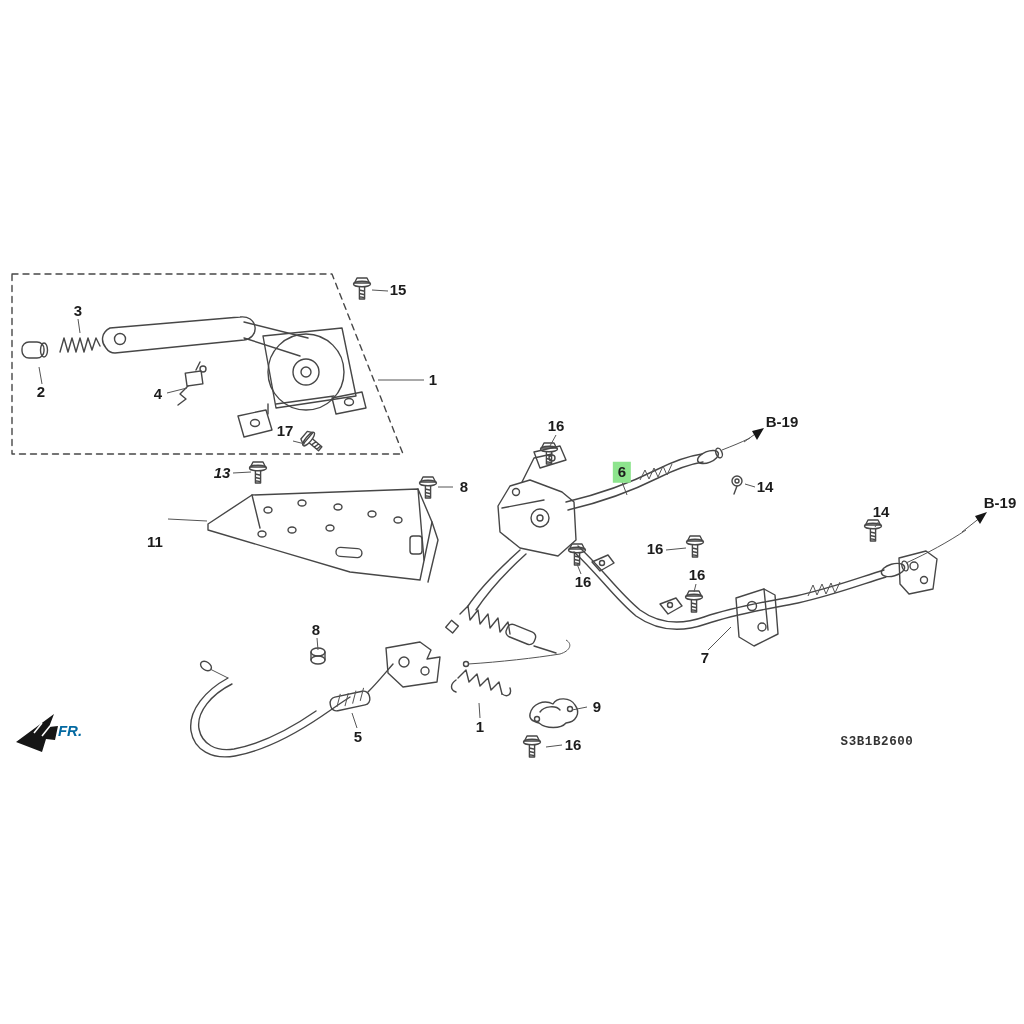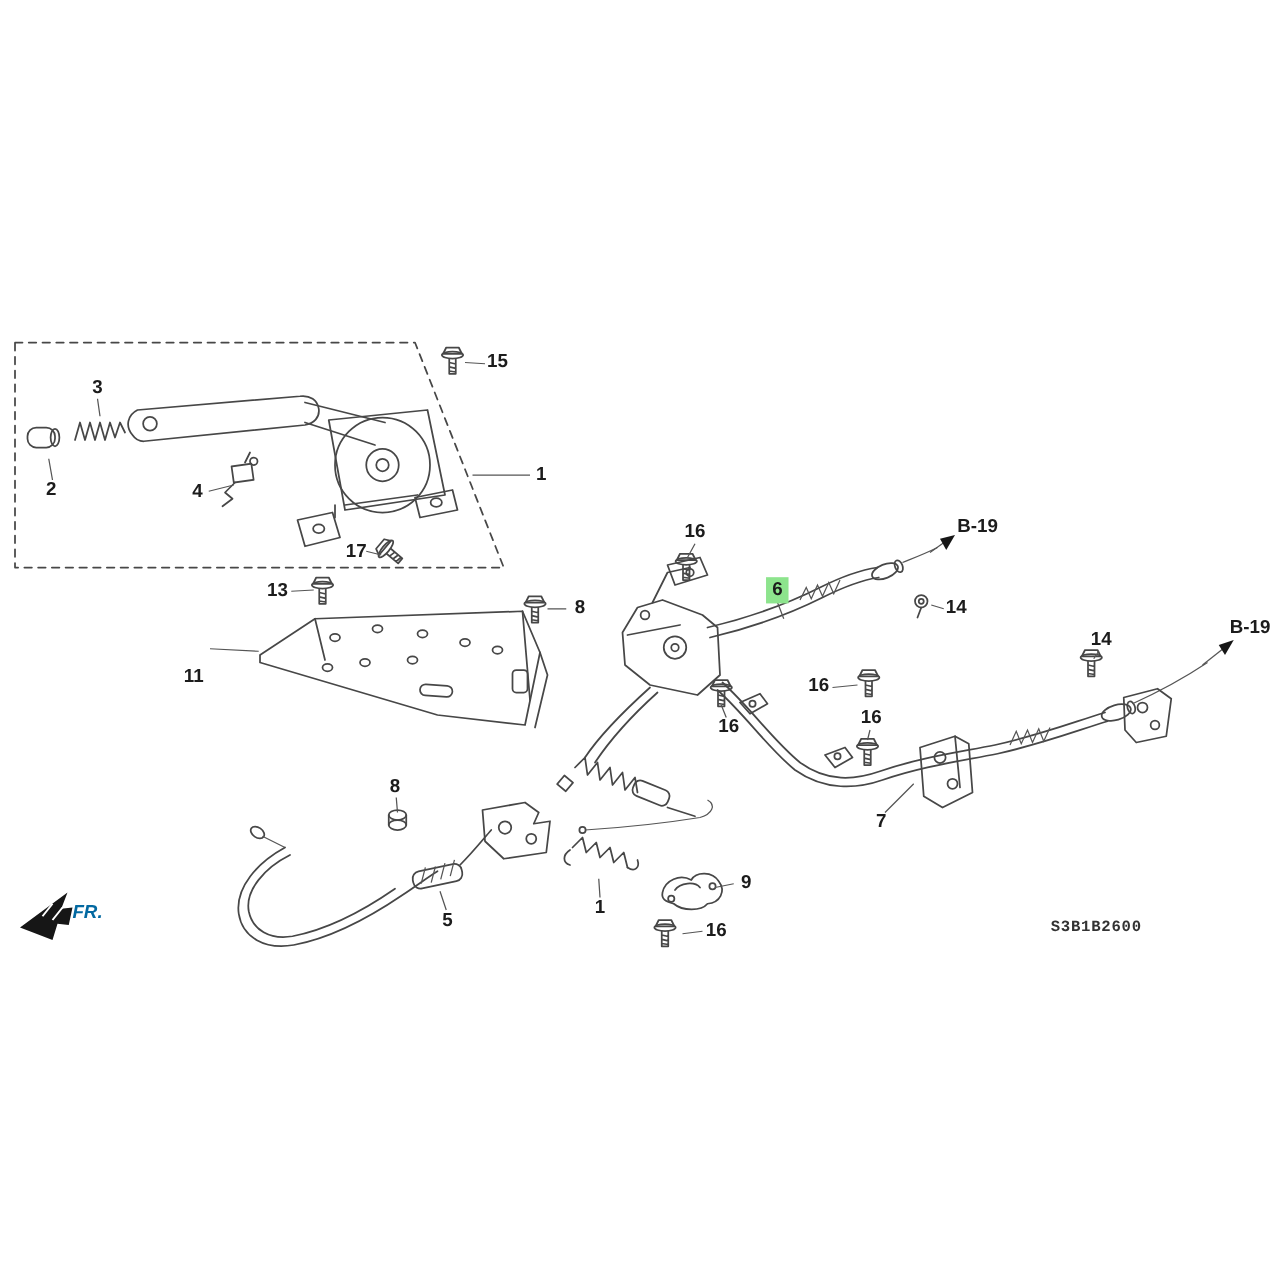--- a/index.html
+++ b/index.html
@@ -215,22 +215,22 @@
       <path class="white" d="M34,733 L42,723 M42,736 L50,726"></path>
     </g>
   </svg>
 
   <div>
       <div class="part-label" style="left: 398px; top: 290px;">15</div>
       <div class="part-label" style="left: 78px; top: 311px;">3</div>
       <div class="part-label" style="left: 41px; top: 392px;">2</div>
       <div class="part-label" style="left: 158px; top: 394px;">4</div>
       <div class="part-label" style="left: 433px; top: 380px;">1</div>
-      <div class="part-label" style="left: 285px; top: 442px;">17</div>
-      <div class="part-label" style="left: 222px; top: 473px;">13</div>
+      <div class="part-label" style="left: 285px; top: 431px;">17</div>
+      <div class="part-label" style="left: 222px; top: 473px; font-style: italic;">13</div>
       <div class="part-label" style="left: 464px; top: 487px;">8</div>
       <div class="part-label" style="left: 155px; top: 542px;">11</div>
       <div class="part-label" style="left: 556px; top: 426px;">16</div>
       <div class="part-label highlight" style="left: 622px; top: 472px;">6</div>
       <div class="part-label bold" style="left: 782px; top: 422px;">B-19</div>
       <div class="part-label" style="left: 765px; top: 487px;">14</div>
       <div class="part-label bold" style="left: 1000px; top: 503px;">B-19</div>
       <div class="part-label" style="left: 881px; top: 512px;">14</div>
       <div class="part-label" style="left: 655px; top: 549px;">16</div>
       <div class="part-label" style="left: 583px; top: 582px;">16</div>

